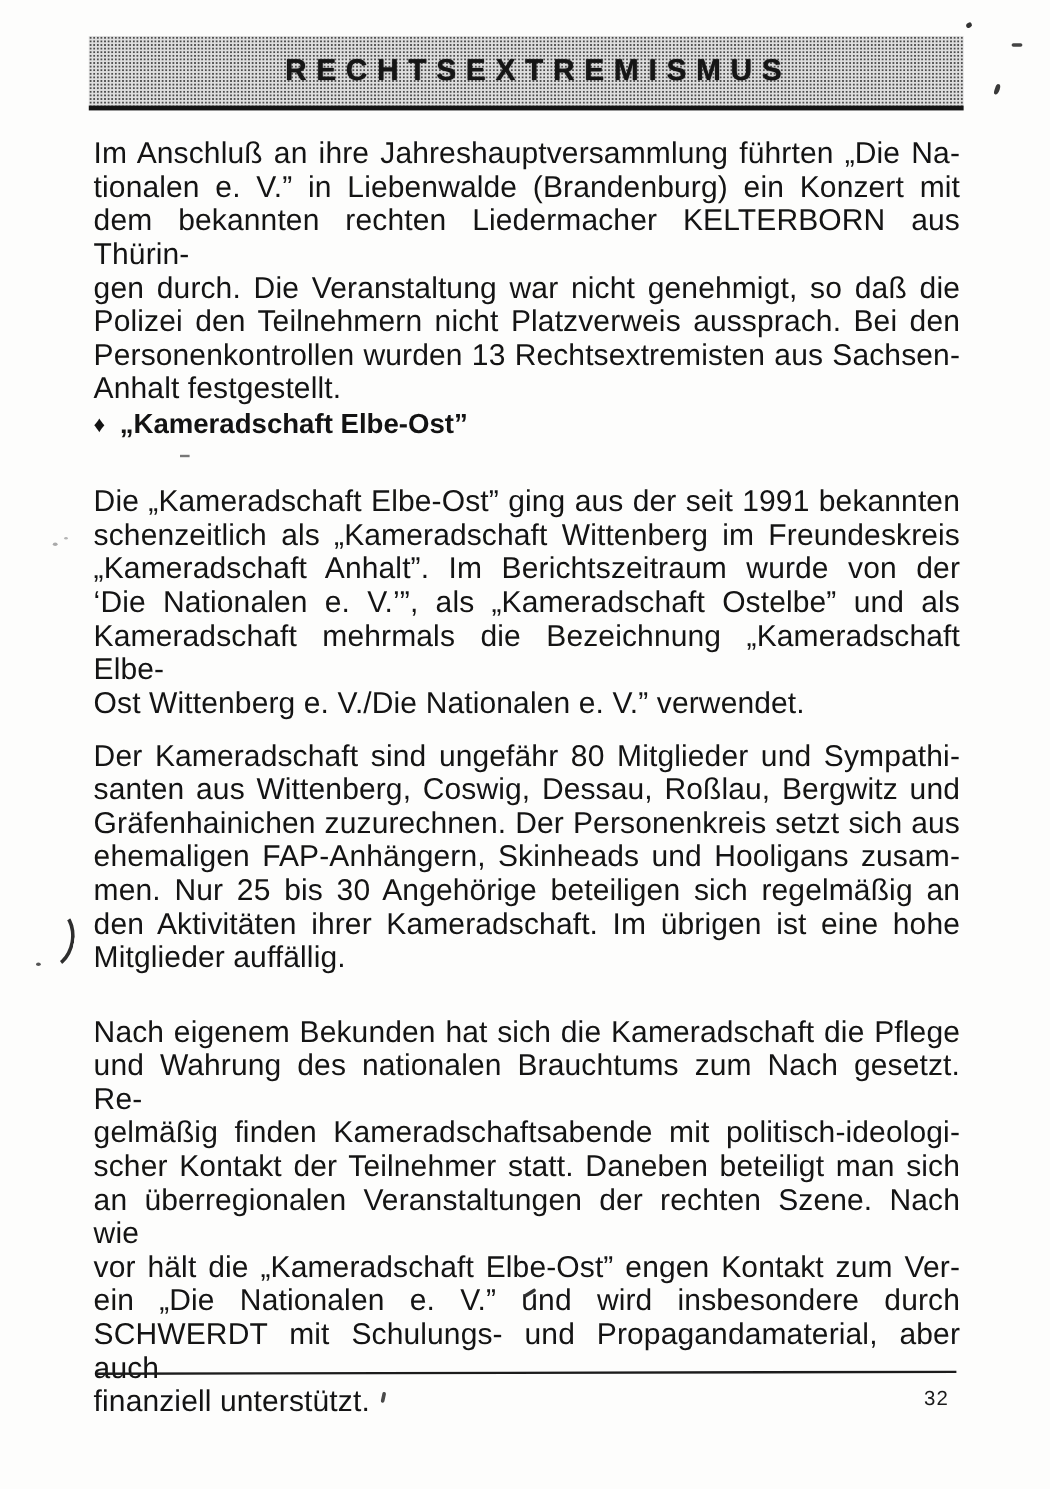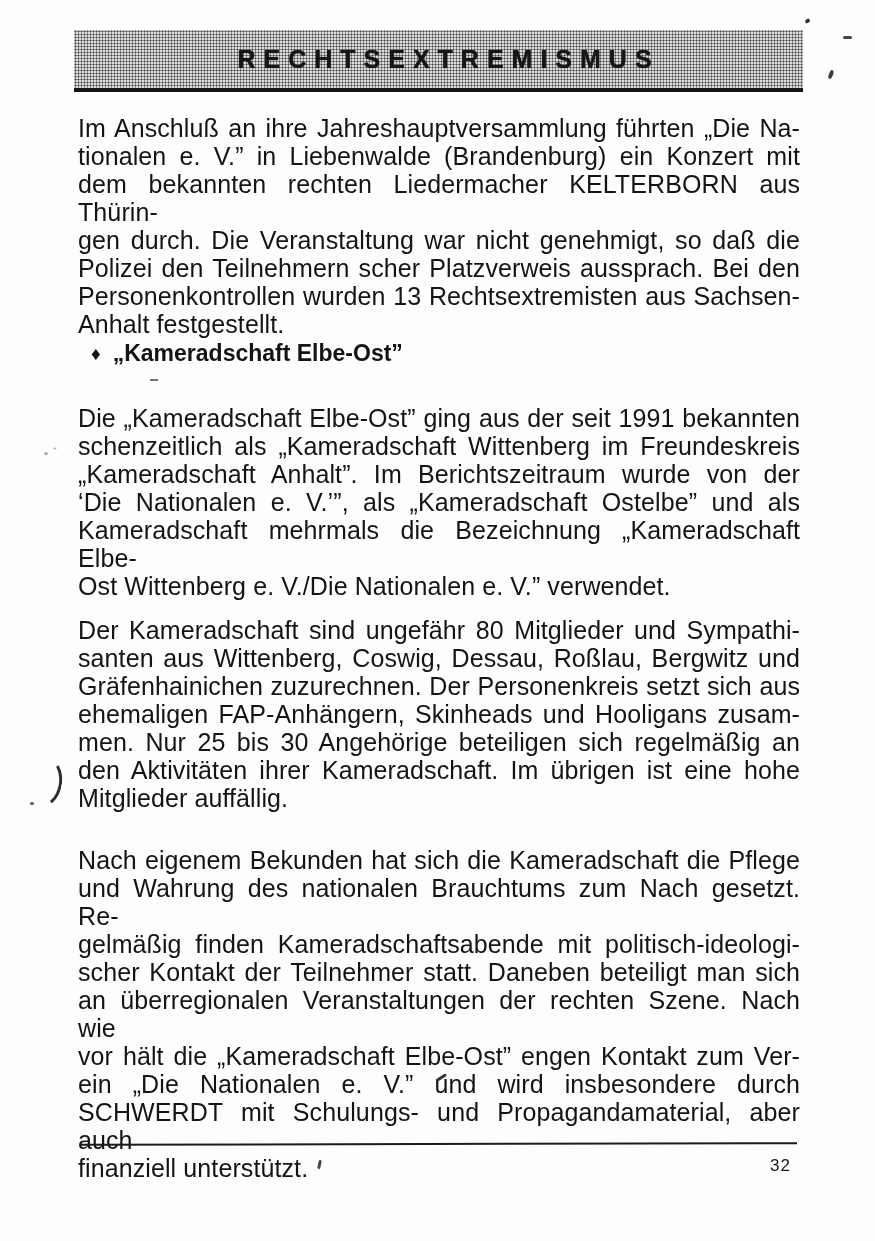--- a/index.html
+++ b/index.html
@@ -33,21 +33,21 @@
   .textblock {
     position: absolute; left: 78px; width: 722px;
     font-size: 25px; line-height: 28px;
     letter-spacing: 0.1px;
     color: #141414;
   }
   .line { text-align: justify; text-align-last: justify; }
   .line.last { text-align-last: left; }
 
   .subheading {
-    position: absolute; left: 91px; top: 340px; width: 722px;
+    position: absolute; left: 78px; top: 340px; width: 722px;
     font-size: 23px; font-weight: bold; color: #131313;
   }
   .subheading .diamond {
     font-size: 19px; margin-right: 12px; position: relative; top: -1px;
   }
 
   .intro   { top: 114px; }
   .para-1  { top: 388px; margin-top: 16px; }
   .para-2  { top: 616px; }
   .para-3  { top: 846px; }
@@ -86,21 +86,21 @@
 
   <div class="header-bar">
     <span class="header-title">RECHTSEXTREMISMUS</span>
   </div>
 
   <div class="textblock intro">
     <div class="line">Im Anschluß an ihre Jahreshauptversammlung führten „Die Na-</div>
     <div class="line">tionalen e. V.” in Liebenwalde (Brandenburg) ein Konzert mit</div>
     <div class="line">dem bekannten rechten Liedermacher KELTERBORN aus Thürin-</div>
     <div class="line">gen durch. Die Veranstaltung war nicht genehmigt, so daß die</div>
-    <div class="line">Polizei den Teilnehmern scher Platzverweis aussprach. Bei den</div>
+    <div class="line">Polizei den Teilnehmern nicht Platzverweis aussprach. Bei den</div>
     <div class="line">Personenkontrollen wurden 13 Rechtsextremisten aus Sachsen-</div>
     <div class="line last">Anhalt festgestellt.</div>
   </div>
 
   <div class="subheading">
     <span class="diamond">♦</span><span>„Kameradschaft Elbe-Ost”</span>
   </div>
 
   <div class="textblock para-1">
     <div class="line">Die „Kameradschaft Elbe-Ost” ging aus der seit 1991 bekannten</div>

